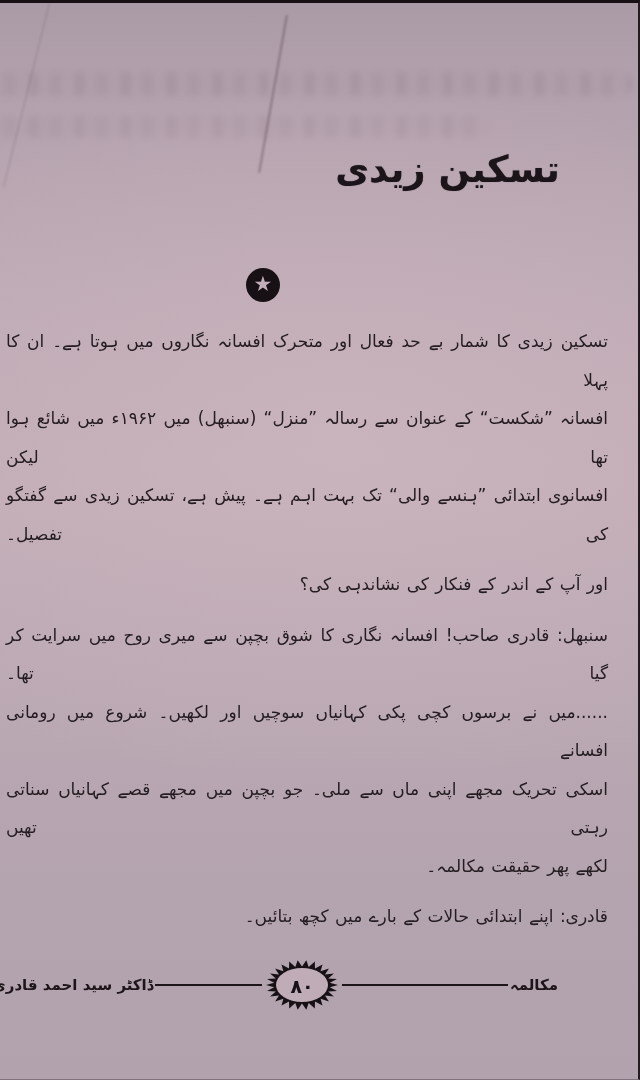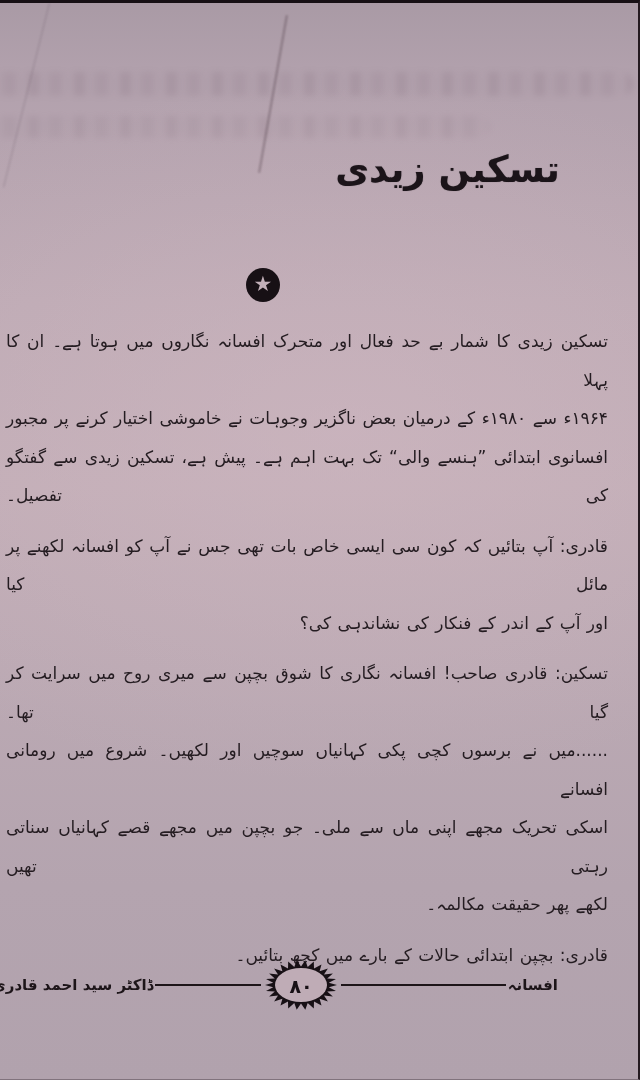--- a/index.html
+++ b/index.html
@@ -117,42 +117,41 @@
 
   <div class="title">تسکین زیدی</div>
 
   <div class="ornament">
     <span>★</span>
   </div>
 
   <div id="content">
       <div class="para">
         <div class="line justify"><span>تسکین زیدی کا شمار بے حد فعال اور متحرک افسانہ نگاروں میں ہوتا ہے۔ ان کا پہلا</span></div>
-        <div class="line justify"><span>۱۹۶۴ء سے ۱۹۸۰ء کے درمیان بعض ناگزیر وجوہات نے خاموشی اختیار کرنے پر مجبور</span></div>
+        <div class="line justify"><span>افسانہ ”شکست“ کے عنوان سے رسالہ ”منزل“ (سنبھل) میں ۱۹۶۲ء میں شائع ہوا تھا لیکن</span></div>
         <div class="line justify"><span>افسانوی ابتدائی ”ہنسے والی“ تک بہت اہم ہے۔ پیش ہے، تسکین زیدی سے گفتگو کی تفصیل۔</span></div>
       </div>
       <div class="para">
-        <div class="line justify"><span>قادری: آپ بتائیں کہ کون سی ایسی خاص بات تھی جس نے آپ کو افسانہ لکھنے پر مائل کیا</span></div>
         <div class="line center"><span>اور آپ کے اندر کے فنکار کی نشاندہی کی؟</span></div>
       </div>
       <div class="para">
-        <div class="line justify"><span>تسکین: قادری صاحب! افسانہ نگاری کا شوق بچپن سے میری روح میں سرایت کر گیا تھا۔</span></div>
+        <div class="line justify"><span>سنبھل: قادری صاحب! افسانہ نگاری کا شوق بچپن سے میری روح میں سرایت کر گیا تھا۔</span></div>
         <div class="line justify"><span>......میں نے برسوں کچی پکی کہانیاں سوچیں اور لکھیں۔ شروع میں رومانی افسانے</span></div>
         <div class="line justify"><span>اسکی تحریک مجھے اپنی ماں سے ملی۔ جو بچپن میں مجھے قصے کہانیاں سناتی رہتی تھیں</span></div>
         <div class="line center"><span>لکھے پھر حقیقت مکالمہ۔</span></div>
       </div>
       <div class="para">
-        <div class="line center"><span>قادری: بچپن ابتدائی حالات کے بارے میں کچھ بتائیں۔</span></div>
+        <div class="line center"><span>قادری: اپنے ابتدائی حالات کے بارے میں کچھ بتائیں۔</span></div>
       </div>
     </div>
 
   <div class="footer">
     <div class="label">ڈاکٹر سید احمد قادری</div>
     <div class="rule left"></div>
     <svg class="badge" viewBox="0 0 76 54">
       <polygon id="badge-teeth" class="badge-teeth" points="74.0,27.0 65.8,29.2 73.0,33.0 64.2,33.6 69.9,38.6 61.0,37.5 64.9,43.6 56.6,40.8 58.5,47.6 51.0,43.4 50.8,50.4 44.7,45.0 42.3,51.8 38.0,45.5 33.7,51.8 31.3,45.0 25.2,50.4 25.0,43.4 17.5,47.6 19.4,40.8 11.1,43.6 15.0,37.5 6.1,38.6 11.8,33.6 3.0,33.0 10.2,29.2 2.0,27.0 10.2,24.8 3.0,21.0 11.8,20.4 6.1,15.4 15.0,16.5 11.1,10.4 19.4,13.2 17.5,6.4 25.0,10.6 25.2,3.6 31.3,9.0 33.7,2.2 38.0,8.5 42.3,2.2 44.7,9.0 50.8,3.6 51.0,10.6 58.5,6.4 56.6,13.2 64.9,10.4 61.0,16.5 69.9,15.4 64.2,20.4 73.0,21.0 65.8,24.8"></polygon>
       <ellipse class="badge-inner" cx="38" cy="27" rx="26" ry="17"></ellipse>
       <text class="badge-num" x="38" y="28" text-anchor="middle" dominant-baseline="central">۸۰</text>
     </svg>
     <div class="rule right"></div>
-    <div class="label">افسانہ</div>
+    <div class="label">مکالمہ</div>
   </div>
 </div>
 
 </body></html>

